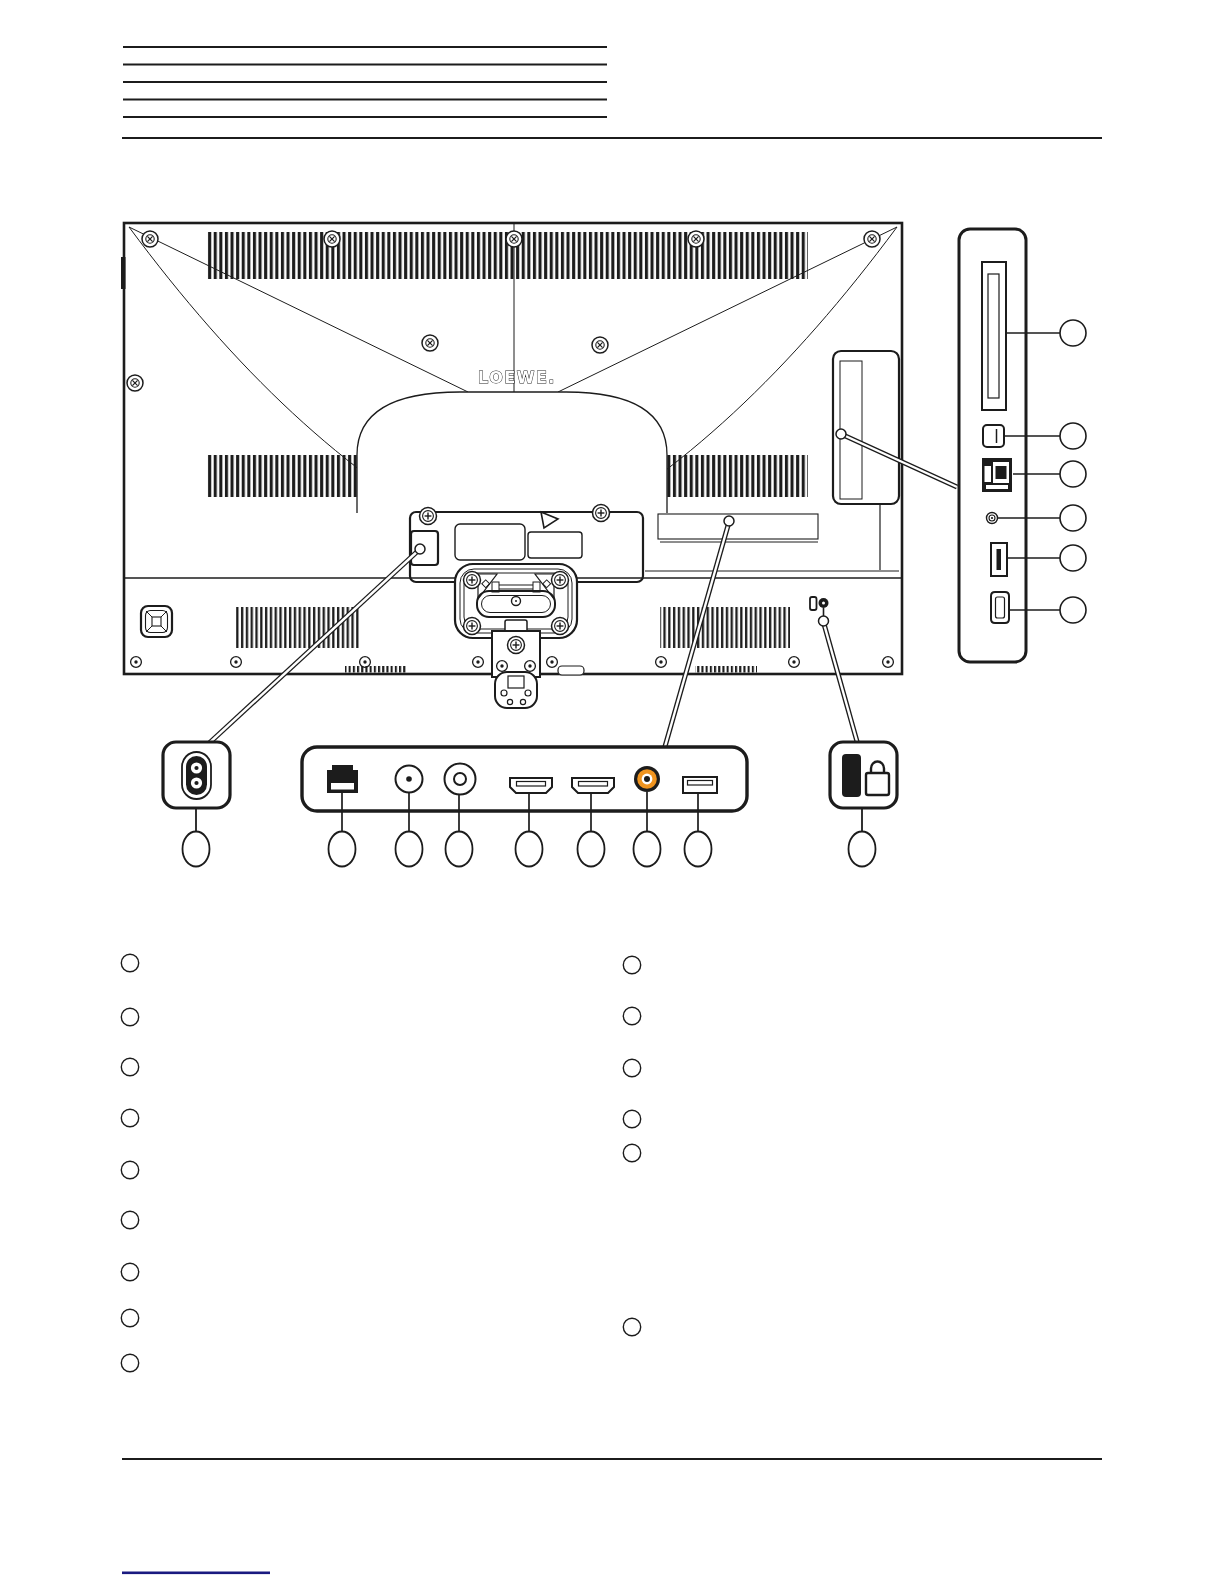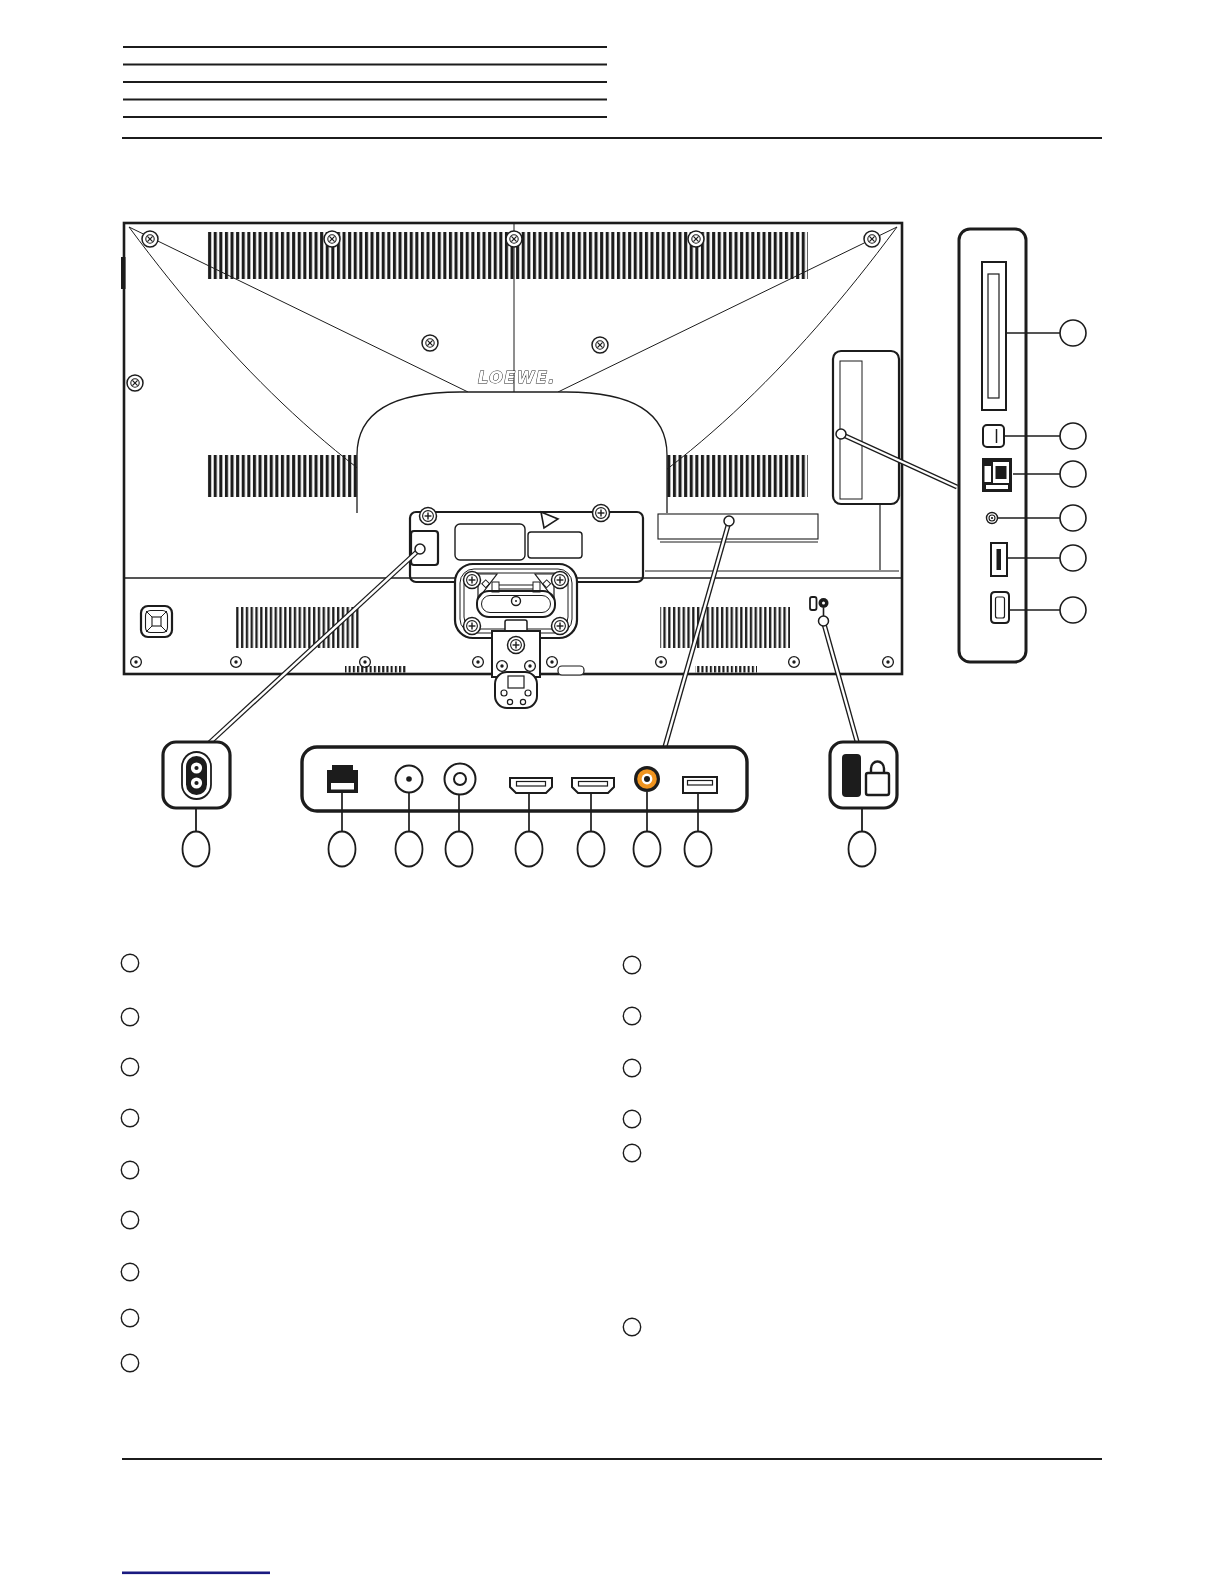--- a/index.html
+++ b/index.html
@@ -1,17 +1,17 @@
 <!DOCTYPE html>
 <html><head>
 <meta charset="utf-8">
 <style>
   html,body{margin:0;padding:0;background:#e8e8e8;}
   .page{position:relative;width:1224px;height:1584px;background:#ffffff;margin:0 auto;
-        font-family:"DejaVu Sans", sans-serif;overflow:hidden;font-style:italic;}
+        font-family:"DejaVu Sans", sans-serif;overflow:hidden;}
   svg{position:absolute;left:0;top:0;}
   .ink{stroke:#1c1c1c;}
   .bfill{fill:#1c1c1c;}
   .logo-text{font-family:"DejaVu Sans", sans-serif;font-weight:bold;font-size:16px;
              letter-spacing:1.5px;fill:#ffffff;stroke:#1c1c1c;stroke-width:0.95;
              paint-order:stroke;text-anchor:middle;}
 </style>
 </head>
 <body>
 

